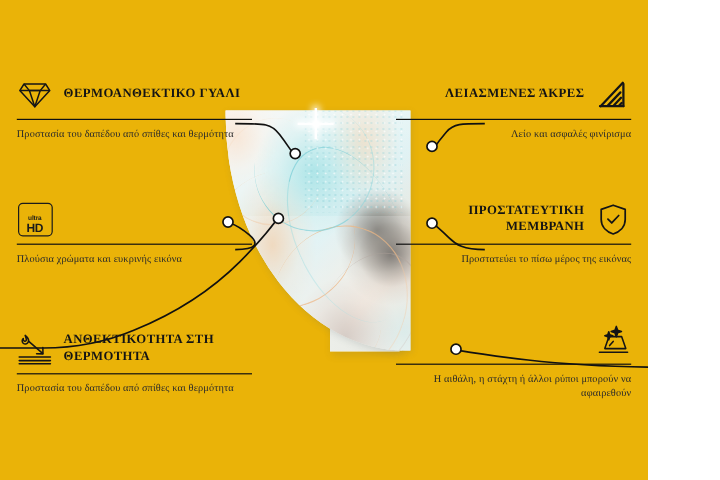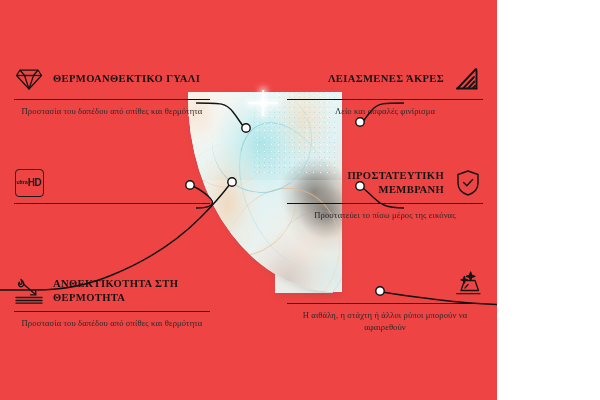--- a/index.html
+++ b/index.html
@@ -2,23 +2,23 @@
 <html><head>
 <meta charset="utf-8">
 <style>
   html, body {
     margin: 0;
     padding: 0;
     background: #ffffff;
   }
   #root {
     position: relative;
-    width: 497px;
+    width: 540px;
     height: 400px;
-    background: #ef4444;
+    background: #eab308;
     overflow: hidden;
     font-family: "Liberation Serif", "DejaVu Serif", serif;
   }
 
   
   .product-stage {
     position: absolute;
     left: 170px;
     top: 80px;
     width: 260px;
@@ -177,39 +177,38 @@
     border-top: 1.2px solid #111111;
     margin-top: 3px;
     margin-bottom: 5px;
   }
   .feat-desc {
     font-family: "Liberation Serif", "DejaVu Serif", serif;
     font-size: 8.6px;
     line-height: 1.45;
     color: #2a2a2a;
     letter-spacing: 0.1px;
-    text-align: center;
   }
 
   
   #feature-heat-glass   { top: 62px; }
   #feature-print        { top: 166px; }
   #feature-heat-resist  { top: 274px; }
   #feature-edges        { top: 62px; }
   #feature-membrane     { top: 166px; }
   #feature-cleaning     { top: 266px; }
 
   .hd-badge {
     width: 27px; height: 26px;
     border: 1.4px solid #1b1b1b;
     border-radius: 4px;
     display: flex;
-    flex-direction: row;
+    flex-direction: column;
     align-items: center;
-    justify-content: center;
+    justify-content: flex-end;
     line-height: 1;
   }
   .hd-badge .hd-small {
     font-family: "Liberation Sans", sans-serif;
     font-size: 5.4px;
     font-weight: 700;
     letter-spacing: -0.1px;
   }
   .hd-badge .hd-big {
     font-family: "Liberation Sans", sans-serif;
@@ -292,20 +291,21 @@
   <div class="feature left" id="feature-print">
     <div class="feat-head">
       <span class="feat-icon">
         <span class="hd-badge">
           <span class="hd-small">ultra</span>
           <span class="hd-big">HD</span>
         </span>
       </span>
     </div>
     <div class="feat-rule"></div>
+    <div class="feat-desc">Πλούσια χρώματα και ευκρινής εικόνα</div>
   </div>
 
   <div class="feature left" id="feature-heat-resist">
     <div class="feat-head">
       <span class="feat-icon">
         <svg width="30" height="28" viewBox="0 0 30 28" fill="none" stroke="#151515" stroke-width="1.3" stroke-linecap="round" stroke-linejoin="round">
           <path d="M7 2.5 C9.6 4.6 10.4 6.6 9.4 8.4 C8.6 9.9 6.6 10.2 5.3 9 C4.1 7.9 4.3 6.2 5.4 5.1 C5.2 6.4 5.7 7.2 6.6 7.3 C7.6 7.4 8.2 6.6 7.9 5.5 C7.7 4.6 7.3 3.6 7 2.5 Z"></path>
           <path d="M10 7.5 L21.5 17.5"></path>
           <path d="M16.5 17.8 L21.8 17.9 L21.7 12.6"></path>
           <path d="M2 20.5 H28"></path>

